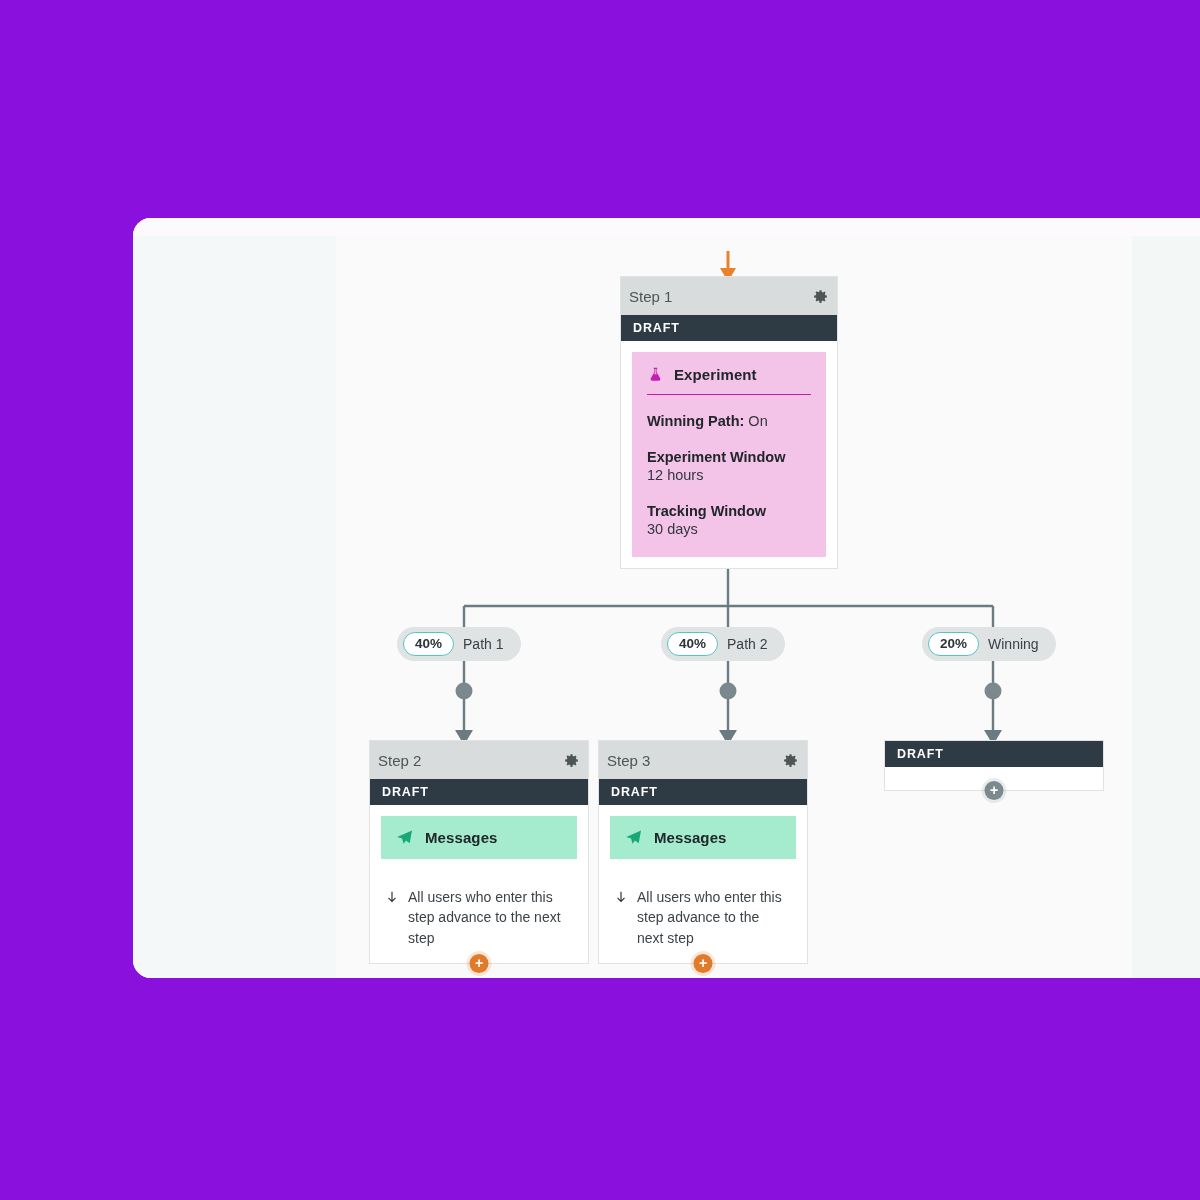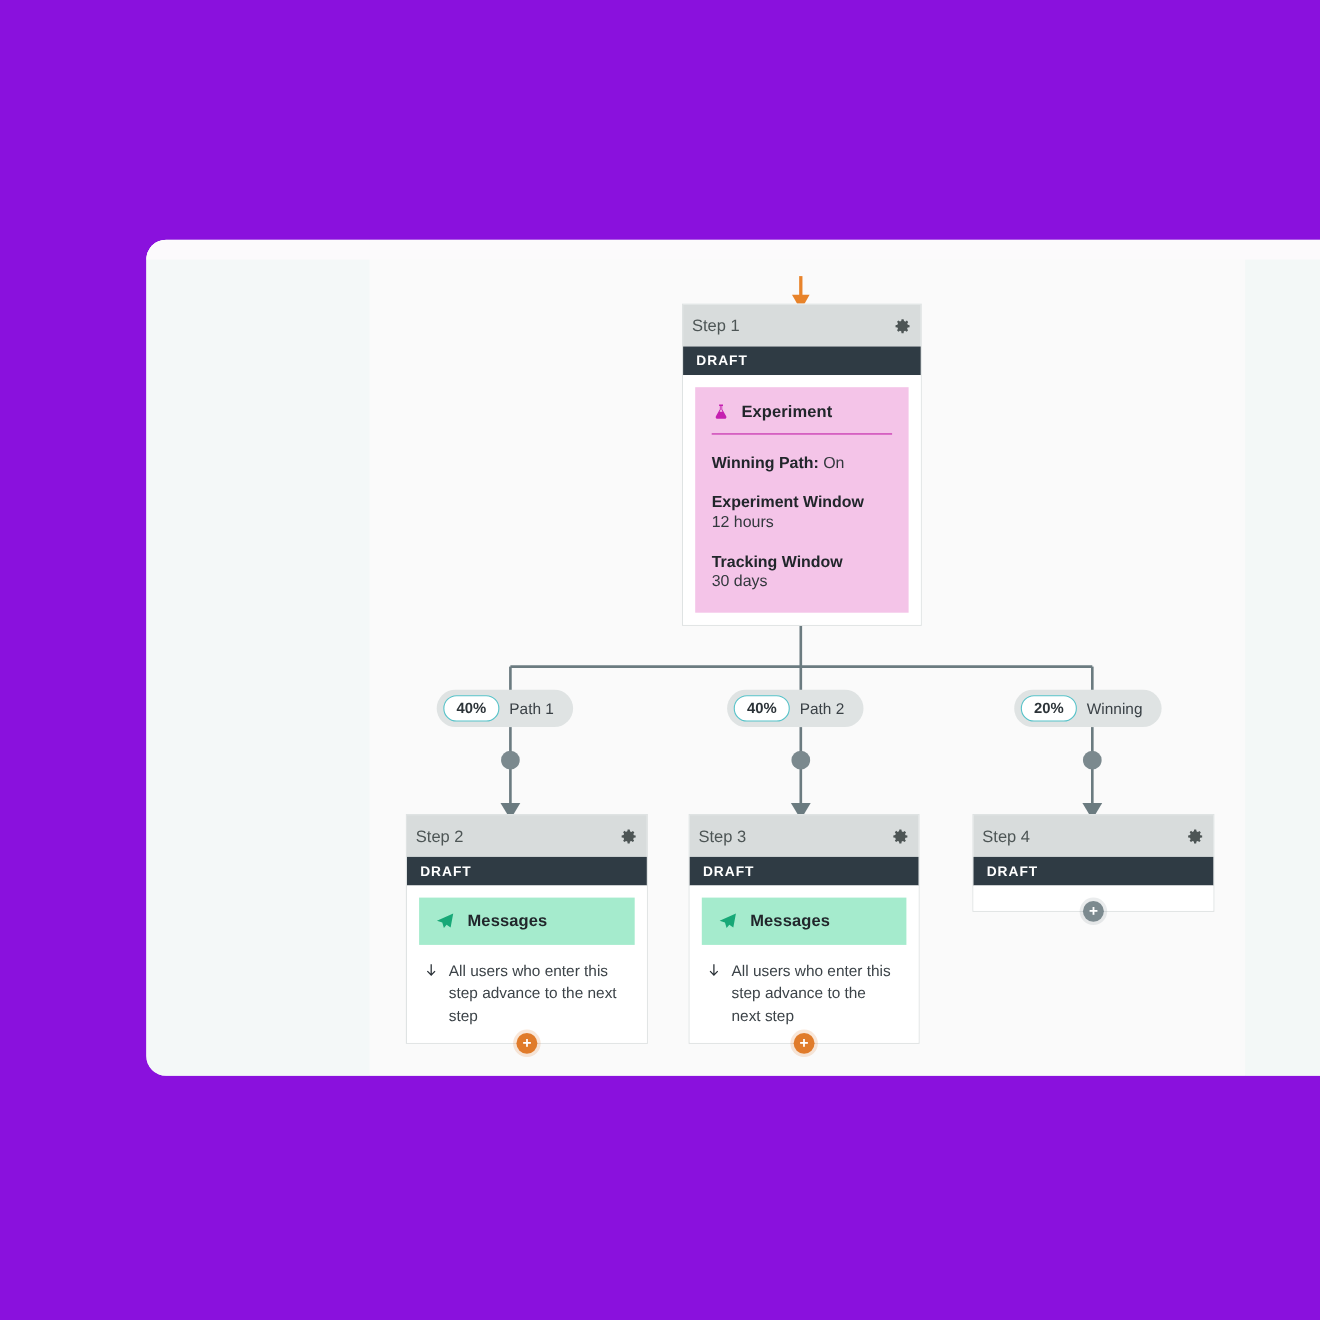--- a/index.html
+++ b/index.html
@@ -133,21 +133,21 @@
     background: #a8ecec;
     padding: 13px 15px 15px 15px;
   }
   .rule-teal { height: 1px; background: #0f8f94; margin-bottom: 13px; }
   .delay-text { font-size: 14.5px; color: #30383d; }
 
   
   .branch-note {
     display: flex;
     gap: 9px;
-    padding: 13px 12px 15px 4px;
+    padding: 28px 12px 15px 4px;
     font-size: 14px;
     color: #3c4348;
     line-height: 1.45;
   }
   .branch-note .note-text { max-width: 182px; }
 
   
   .plus-btn {
     position: absolute;
     width: 19px; height: 19px;
@@ -312,21 +312,21 @@
             <path fill="#2b3238" d="M11 2h2v14.2l4.3-4.3 1.4 1.4L12 20 5.3 13.3l1.4-1.4L11 16.2z"></path>
           </svg>
           <span class="note-text">All users who enter this step advance to the next step</span>
         </div>
       </div>
       <div class="plus-btn plus-orange" style="bottom:-10px;">
         <span class="plus-glyph">+</span>
       </div>
     </div>
 
-    <div class="step-card" style="left:493px; top:522px; width:210px;">
+    <div class="step-card" style="left:465px; top:522px; width:210px;">
       <div class="card-title-bar">
         <span class="card-title">Step 3</span>
         <svg class="gear-icon" viewBox="0 0 24 24">
           <path fill="#4d5555" d="M12 8.6a3.4 3.4 0 1 0 0 6.8 3.4 3.4 0 0 0 0-6.8zm0 5.1a1.7 1.7 0 1 1 0-3.4 1.7 1.7 0 0 1 0 3.4z"></path>
           <path fill="#4d5555" d="M21 13.3v-2.6l-2.3-.4a7 7 0 0 0-.7-1.7l1.3-1.9-1.8-1.8-1.9 1.3a7 7 0 0 0-1.7-.7L13.3 3h-2.6l-.4 2.3a7 7 0 0 0-1.7.7L6.7 4.7 4.9 6.5l1.3 1.9a7 7 0 0 0-.7 1.7L3 10.7v2.6l2.5.4a7 7 0 0 0 .7 1.7l-1.3 1.9 1.8 1.8 1.9-1.3a7 7 0 0 0 1.7.7l.4 2.5h2.6l.4-2.5a7 7 0 0 0 1.7-.7l1.9 1.3 1.8-1.8-1.3-1.9a7 7 0 0 0 .7-1.7z"></path>
         </svg>
       </div>
       <div class="card-status">DRAFT</div>
       <div class="card-body">
         <div class="block-messages">
@@ -341,27 +341,20 @@
           </svg>
           <span class="note-text">All users who enter this step advance to the next step</span>
         </div>
       </div>
       <div class="plus-btn plus-orange" style="bottom:-10px;">
         <span class="plus-glyph">+</span>
       </div>
     </div>
 
     <div class="step-card" style="left:751px; top:522px; width:220px;">
-      <div class="card-title-bar">
-        <span class="card-title">Step 4</span>
-        <svg class="gear-icon" viewBox="0 0 24 24">
-          <path fill="#4d5555" d="M12 8.6a3.4 3.4 0 1 0 0 6.8 3.4 3.4 0 0 0 0-6.8zm0 5.1a1.7 1.7 0 1 1 0-3.4 1.7 1.7 0 0 1 0 3.4z"></path>
-          <path fill="#4d5555" d="M21 13.3v-2.6l-2.3-.4a7 7 0 0 0-.7-1.7l1.3-1.9-1.8-1.8-1.9 1.3a7 7 0 0 0-1.7-.7L13.3 3h-2.6l-.4 2.3a7 7 0 0 0-1.7.7L6.7 4.7 4.9 6.5l1.3 1.9a7 7 0 0 0-.7 1.7L3 10.7v2.6l2.5.4a7 7 0 0 0 .7 1.7l-1.3 1.9 1.8 1.8 1.9-1.3a7 7 0 0 0 1.7.7l.4 2.5h2.6l.4-2.5a7 7 0 0 0 1.7-.7l1.9 1.3 1.8-1.8-1.3-1.9a7 7 0 0 0 .7-1.7z"></path>
-        </svg>
-      </div>
       <div class="card-status">DRAFT</div>
       <div class="card-body">
         <div style="height:12px;"></div>
       </div>
       <div class="plus-btn plus-gray" style="bottom:-10px;">
         <span class="plus-glyph">+</span>
       </div>
     </div>
 
   </div>

